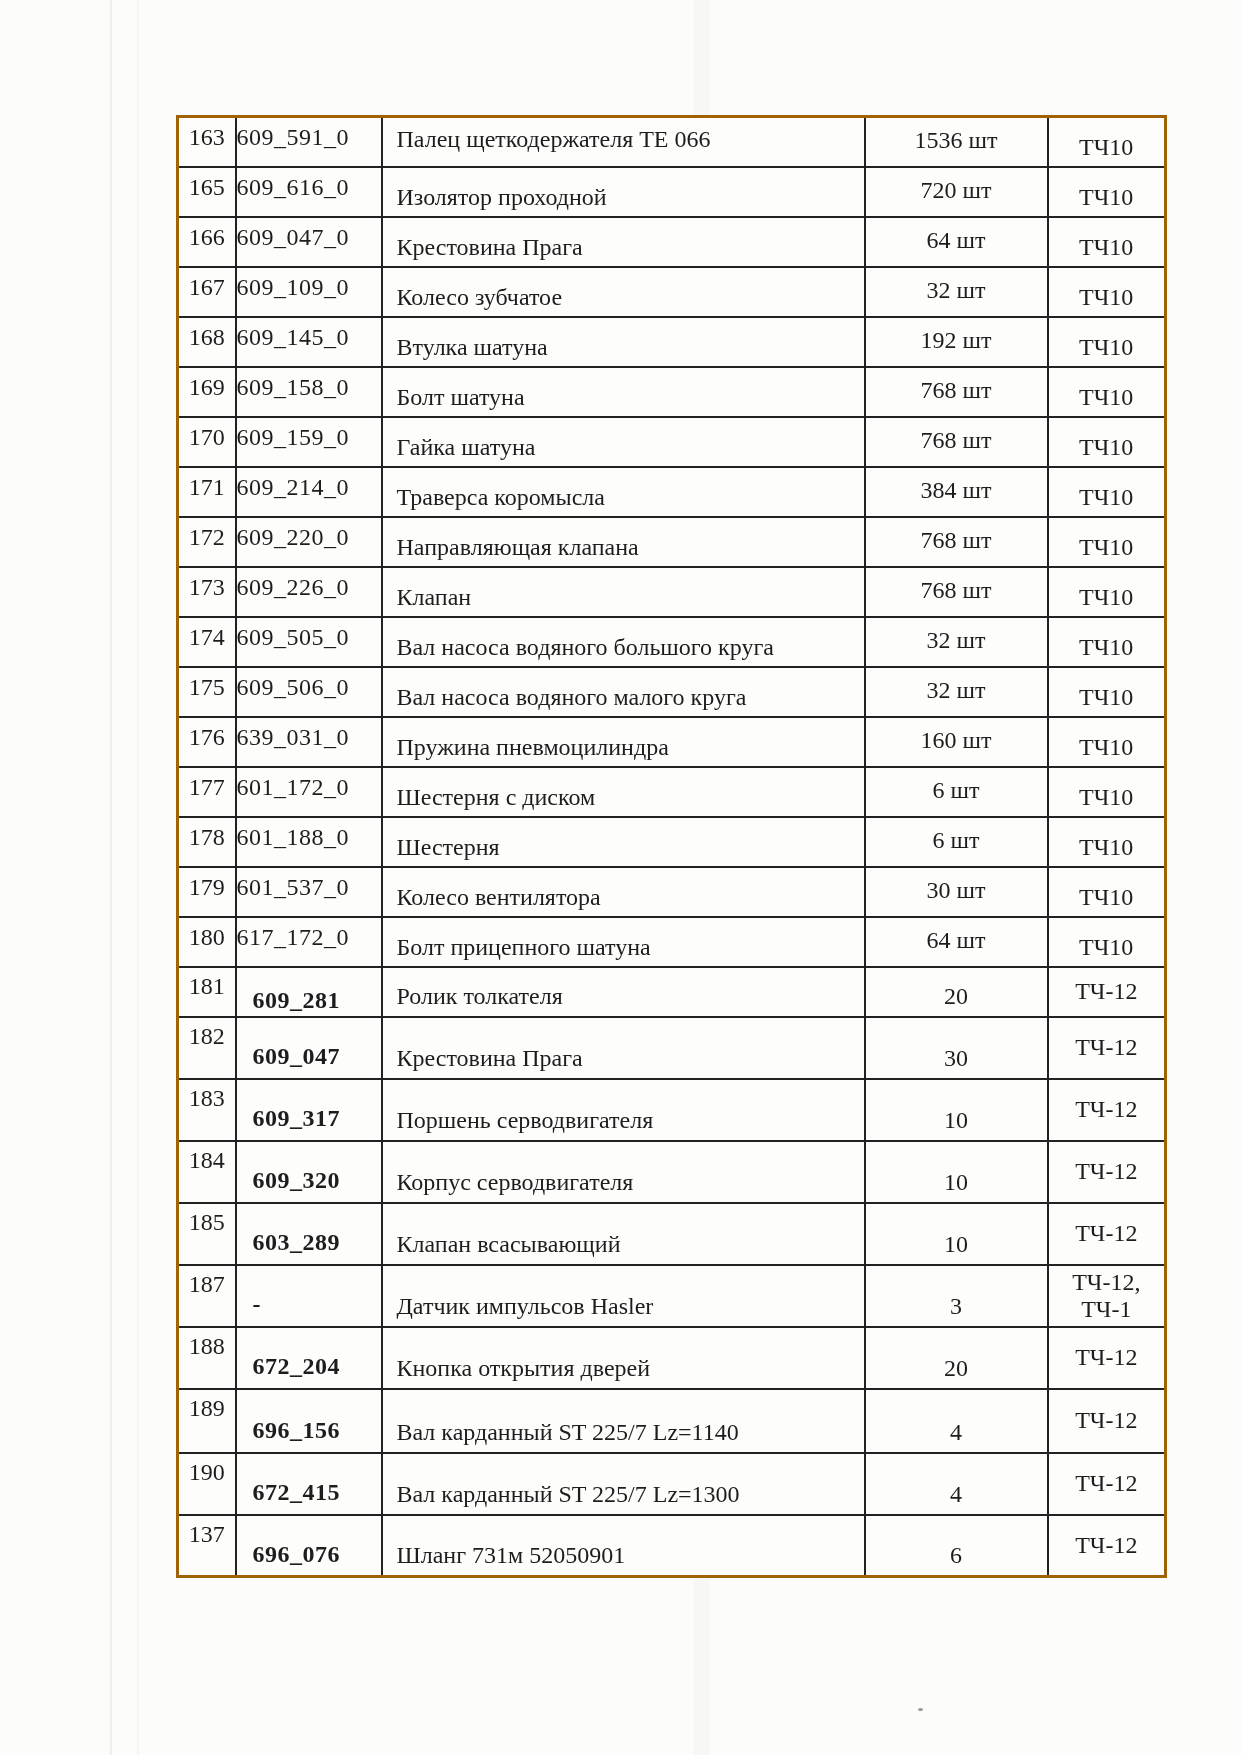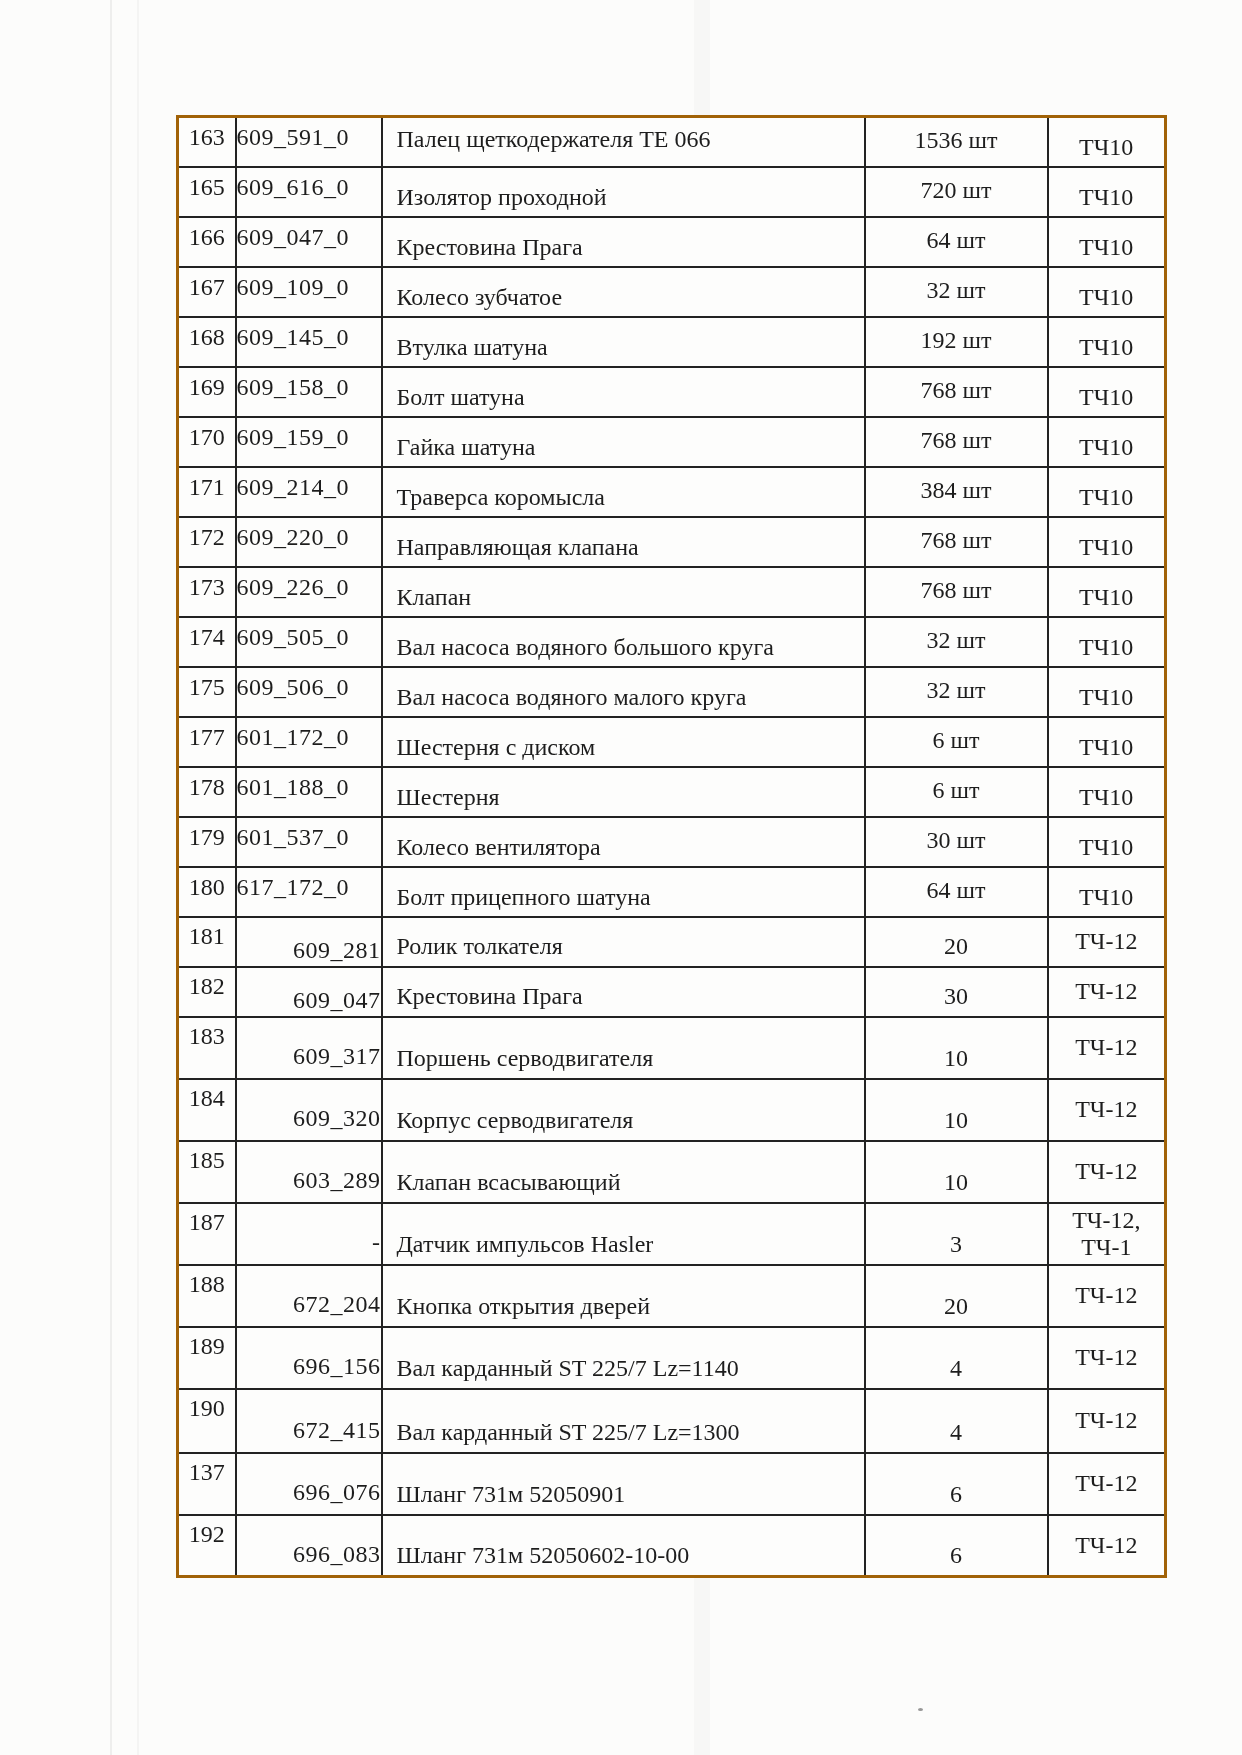--- a/index.html
+++ b/index.html
@@ -52,21 +52,21 @@
   .c-code { vertical-align: top; padding-top: 6px; letter-spacing: 0.5px; }
   .c-name { text-align: left; vertical-align: bottom; padding: 0 4px 5px 14px; }
   .c-qty  { text-align: center; vertical-align: top; padding-top: 9px; }
   .c-loc  { text-align: center; vertical-align: bottom; padding-bottom: 5px; white-space: pre-line; }
 
   
   tbody tr:nth-child(1) .c-name { vertical-align: middle; padding-bottom: 4px; }
 
   
   tr.g2 .c-num  { padding-top: 5px; }
-  tr.g2 .c-code { text-align: right; vertical-align: middle; padding: 18px 0 0 16px; }
+  tr.g2 .c-code { text-align: left; vertical-align: middle; padding: 18px 0 0 16px; font-weight: bold; }
   tr.g2 .c-name { vertical-align: bottom; padding-bottom: 6px; }
   tr.g2 .c-qty  { vertical-align: bottom; padding: 0 0 6px 0; }
   tr.g2 .c-loc  { vertical-align: middle; padding-bottom: 0; }
   tbody tr:nth-child(25) .c-code { vertical-align: bottom; padding-bottom: 8px; }
 </style>
 </head>
 <body>
 
 <div class="page">
   <div class="artifact artifact-line1"></div>
@@ -161,20 +161,27 @@
     <td class="c-loc">ТЧ10</td>
   </tr>
         <tr class="g1">
     <td class="c-num">175</td>
     <td class="c-code">609_506_0</td>
     <td class="c-name">Вал насоса водяного малого круга</td>
     <td class="c-qty">32 шт</td>
     <td class="c-loc">ТЧ10</td>
   </tr>
         <tr class="g1">
+    <td class="c-num">176</td>
+    <td class="c-code">639_031_0</td>
+    <td class="c-name">Пружина пневмоцилиндра</td>
+    <td class="c-qty">160 шт</td>
+    <td class="c-loc">ТЧ10</td>
+  </tr>
+        <tr class="g1">
     <td class="c-num">177</td>
     <td class="c-code">601_172_0</td>
     <td class="c-name">Шестерня с диском</td>
     <td class="c-qty">6 шт</td>
     <td class="c-loc">ТЧ10</td>
   </tr>
         <tr class="g1">
     <td class="c-num">178</td>
     <td class="c-code">601_188_0</td>
     <td class="c-name">Шестерня</td>
@@ -259,22 +266,15 @@
     <td class="c-qty">4</td>
     <td class="c-loc">ТЧ-12</td>
   </tr>
         <tr class="g2">
     <td class="c-num">137</td>
     <td class="c-code">696_076</td>
     <td class="c-name">Шланг 731м 52050901</td>
     <td class="c-qty">6</td>
     <td class="c-loc">ТЧ-12</td>
   </tr>
-        <tr class="g2">
-    <td class="c-num">192</td>
-    <td class="c-code">696_083</td>
-    <td class="c-name">Шланг 731м 52050602-10-00</td>
-    <td class="c-qty">6</td>
-    <td class="c-loc">ТЧ-12</td>
-  </tr>
       </tbody>
   </table>
 </div>
 
 </body></html>

